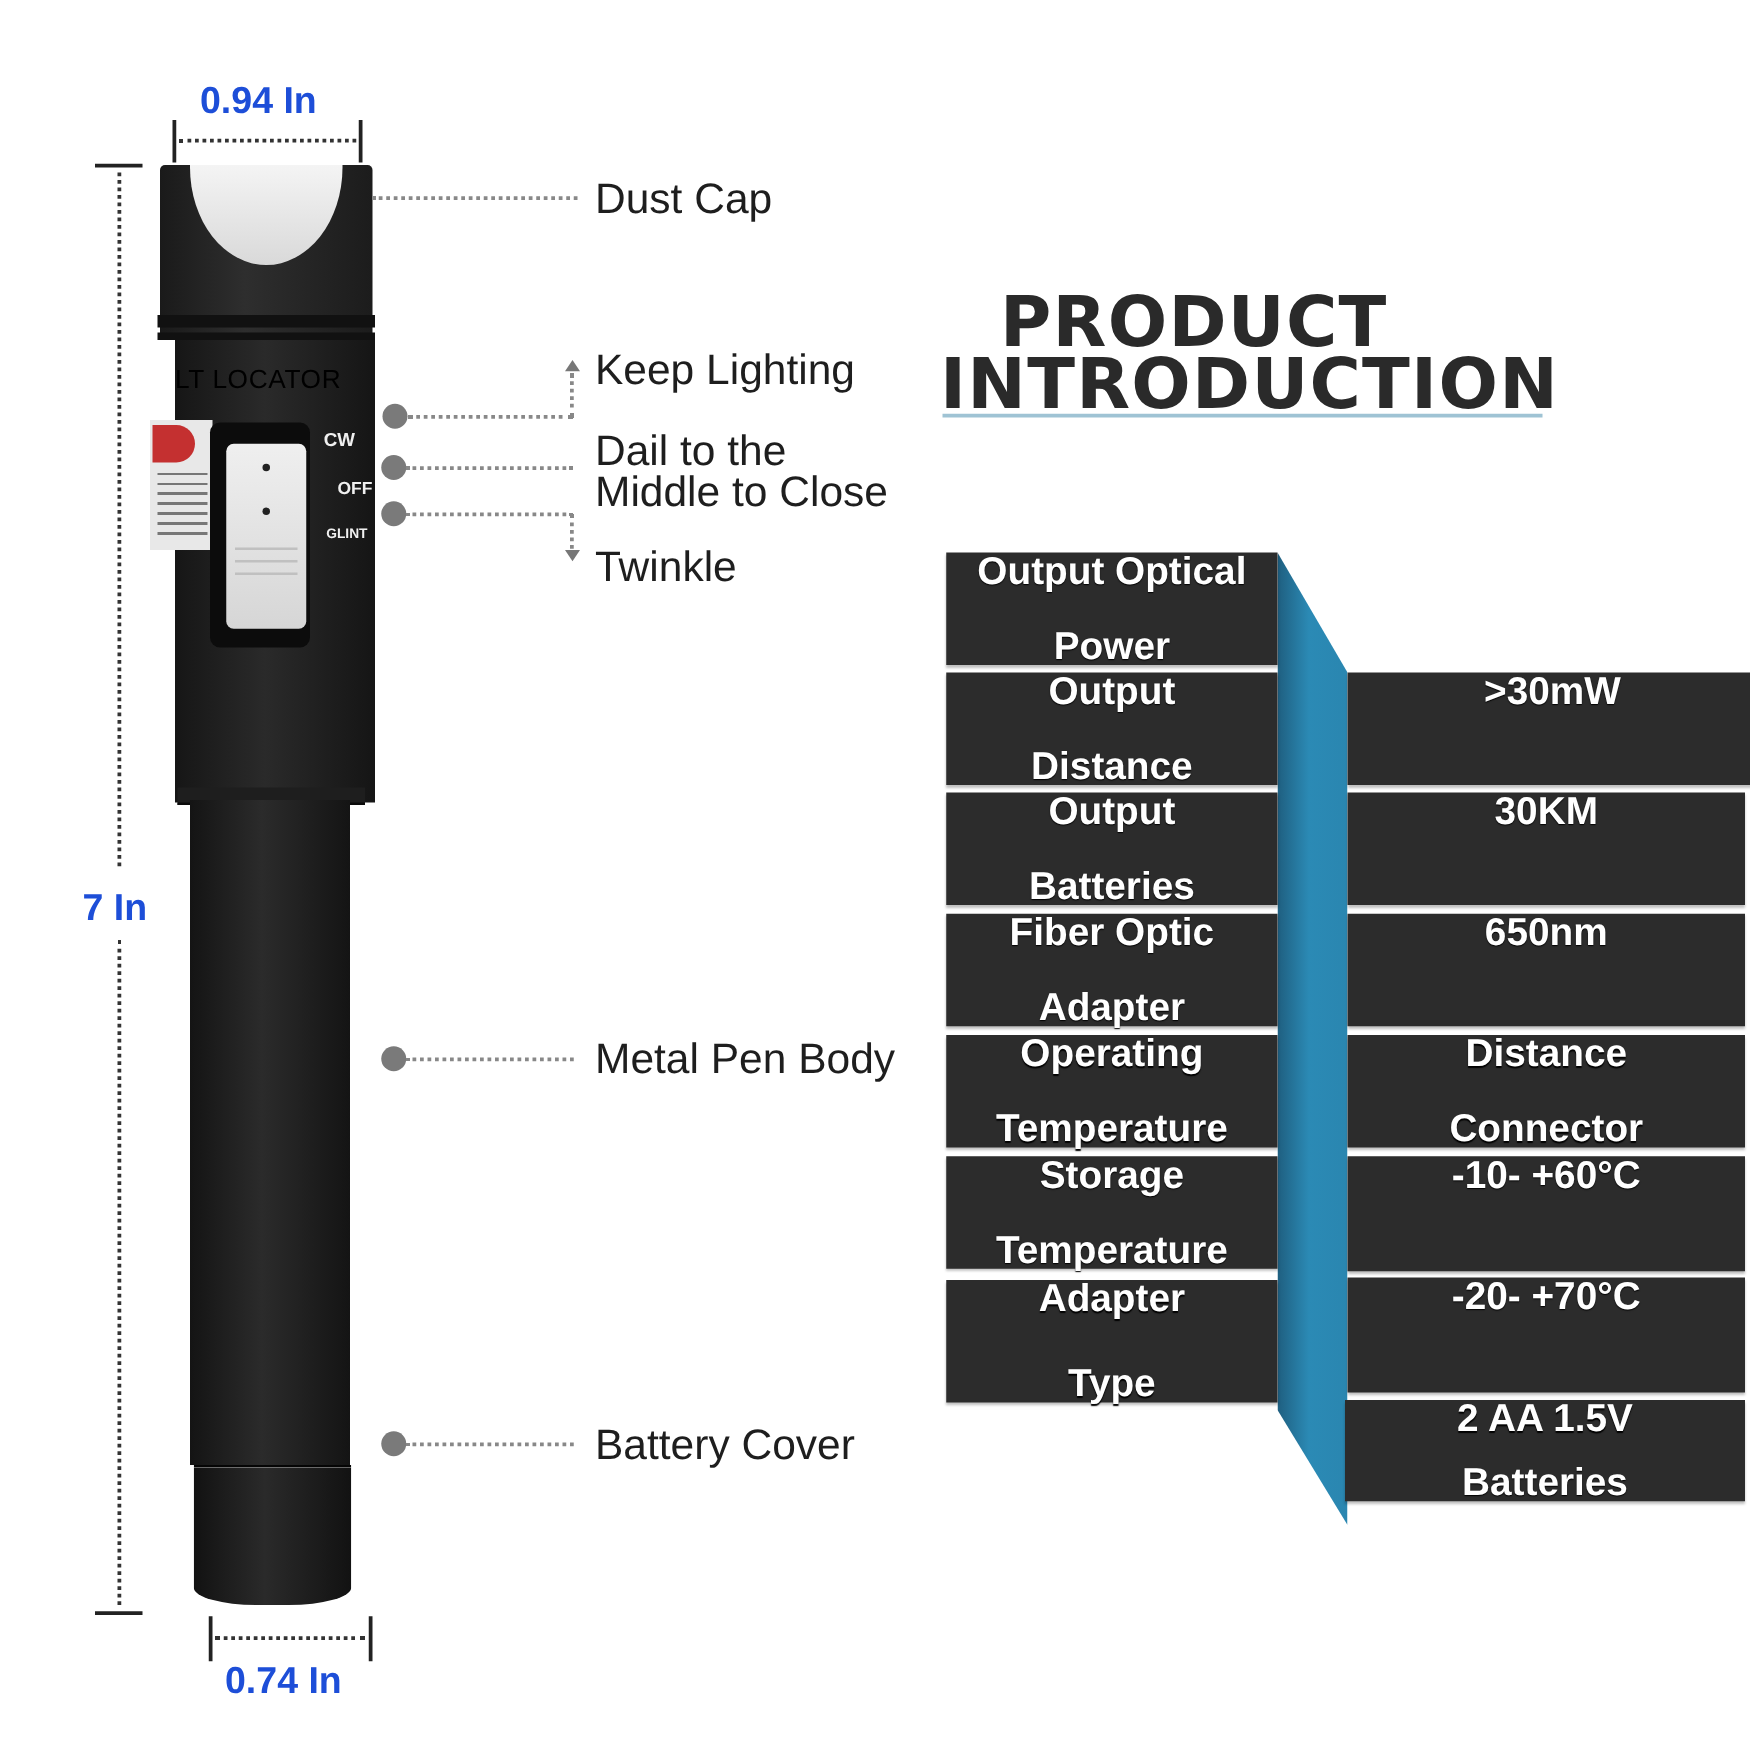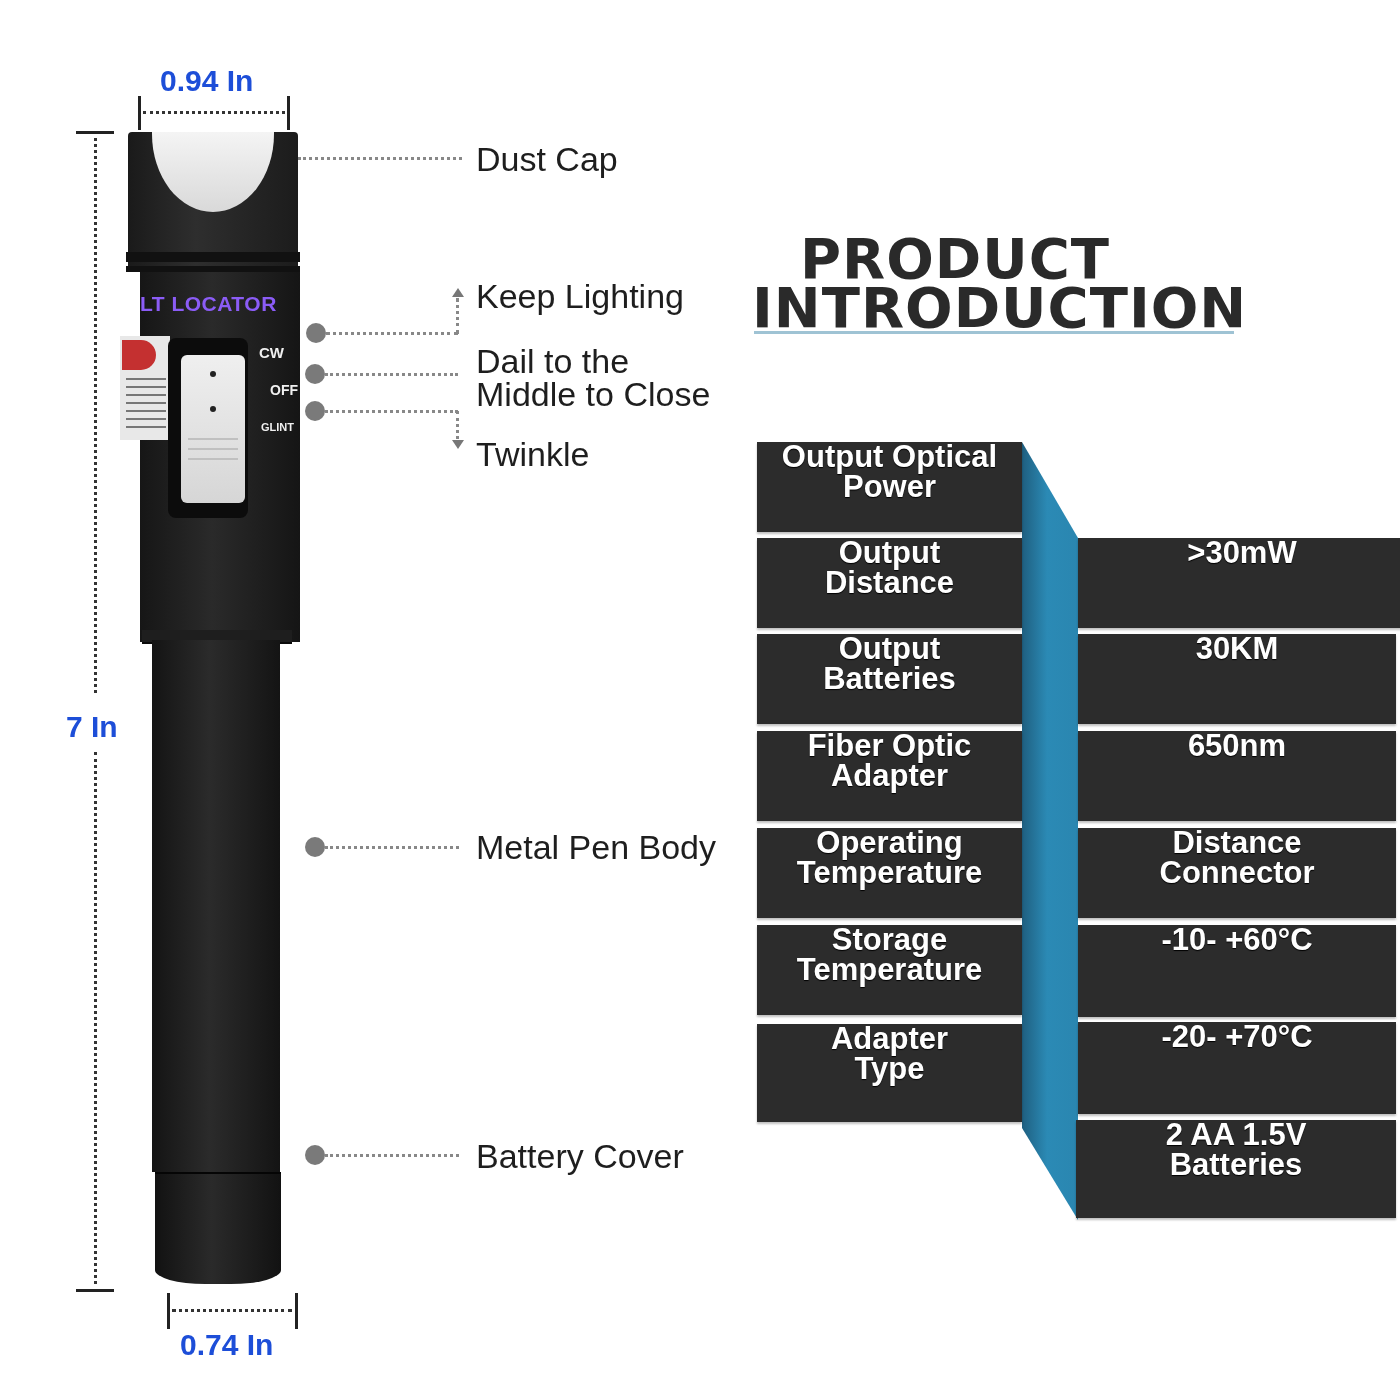--- a/index.html
+++ b/index.html
@@ -10,21 +10,21 @@
     .tick-v { position:absolute; width:3px; background:#222; }
     .tick-h { position:absolute; height:3px; background:#222; }
     .dots-h { position:absolute; height:0; border-top:3px dotted #333; }
     .dots-v { position:absolute; width:0; border-left:3px dotted #333; }
 
     
     .pen-cap { position:absolute; left:128px; top:132px; width:170px; height:138px; background:linear-gradient(90deg,#1a1a1a 0%,#2e2e2e 40%,#1c1c1c 100%); border-radius:4px 4px 0 0; }
     .pen-cap-lens { position:absolute; left:152px; top:132px; width:122px; height:80px; background:linear-gradient(180deg,#f4f4f4,#d9d9d9); border-radius:0 0 61px 61px / 0 0 78px 78px; }
     .pen-ring { position:absolute; left:126px; width:174px; height:10px; background:#111; }
     .pen-head { position:absolute; left:140px; top:272px; width:160px; height:370px; background:linear-gradient(90deg,#161616 0%,#2a2a2a 45%,#151515 100%); }
-    .pen-label { position:absolute; left:140px; top:292px; font-family:"Liberation Sans", sans-serif; font-size:21px; font-weight:bold; color:#8b5cf6; letter-spacing:0.5px; }
+    .pen-label { position:absolute; left:140px; top:292px; font-family:"Liberation Sans", sans-serif; font-size:21px; font-weight:normal; color:#000000; letter-spacing:0.5px; }
     .warn-sticker { position:absolute; left:120px; top:336px; width:50px; height:104px; background:#e8e8e8; }
     .warn-red { position:absolute; left:122px; top:340px; width:34px; height:30px; background:#c43030; border-radius:0 20px 20px 0; }
     .warn-lines { position:absolute; left:126px; top:378px; width:40px; height:50px; background:repeating-linear-gradient(180deg,#777 0 2px,transparent 2px 8px); }
     .switch-well { position:absolute; left:168px; top:338px; width:80px; height:180px; background:#0c0c0c; border-radius:8px; }
     .switch-btn { position:absolute; left:181px; top:355px; width:64px; height:148px; background:linear-gradient(180deg,#efefef,#d6d6d6); border-radius:6px; }
     .switch-dot { position:absolute; width:6px; height:6px; border-radius:50%; background:#222; }
     .switch-grip { position:absolute; left:188px; height:2px; width:50px; background:#c0c0c0; }
     .mode-text { position:absolute; font-family:"Liberation Sans", sans-serif; font-weight:bold; color:#f0f0f0; font-size:15px; }
     .pen-body { position:absolute; left:152px; top:640px; width:128px; height:532px; background:linear-gradient(90deg,#141414 0%,#2b2b2b 45%,#141414 100%); }
     .pen-collar { position:absolute; left:142px; top:630px; width:150px; height:14px; background:#1e1e1e; border-bottom:2px solid #0a0a0a; }
@@ -37,21 +37,21 @@
     .arrow-up { position:absolute; width:0; height:0; border-left:6px solid transparent; border-right:6px solid transparent; border-bottom:9px solid #777; }
     .arrow-down { position:absolute; width:0; height:0; border-left:6px solid transparent; border-right:6px solid transparent; border-top:9px solid #777; }
     .callout-text { position:absolute; font-family:"Liberation Sans", sans-serif; font-size:34px; color:#1e1e1e; line-height:34px; white-space:nowrap; }
 
     
     .title { position:absolute; left:752px; font-family:"DejaVu Sans", sans-serif; font-weight:bold; color:#2a2a2a; font-size:56px; letter-spacing:1px; line-height:60px; }
     .title-underline { position:absolute; left:754px; top:331px; width:480px; height:3px; background:#9fc3d4; }
 
     
     .blue-band { position:absolute; left:1022px; top:442px; width:56px; height:778px; }
-    .spec-cell { position:absolute; background:#2c2c2c; color:#ffffff; font-family:"Liberation Sans", sans-serif; font-weight:bold; font-size:31px; line-height:30px; display:flex; flex-direction:column; align-items:center; justify-content:flex-start; text-align:center; box-shadow:0 2px 2px rgba(0,0,0,0.25); text-shadow:0 1px 1px #000; }
+    .spec-cell { position:absolute; background:#2c2c2c; color:#ffffff; font-family:"Liberation Sans", sans-serif; font-weight:bold; font-size:31px; line-height:30px; display:flex; flex-direction:column; align-items:center; justify-content:space-between; text-align:center; box-shadow:0 2px 2px rgba(0,0,0,0.25); text-shadow:0 1px 1px #000; }
     .spec-cell span { display:block; }
   </style>
 </head>
 <body>
 
 <div>
   <div class="dim-label" style="left:160px; top:64px;">0.94 In</div>
   <div class="tick-v" style="left:138px; top:96px; height:34px;"></div>
   <div class="tick-v" style="left:287px; top:96px; height:34px;"></div>
   <div class="dots-h" style="left:143px; top:111px; width:142px;"></div>
@@ -196,17 +196,17 @@
   <div class="spec-cell" style="left:1078px; top:828px; width:318px; height:90px;">
     <span>Distance</span>
     <span>Connector</span>
   </div>
   <div class="spec-cell" style="left:1078px; top:925px; width:318px; height:92px;">
     <span>-10- +60°C</span>
   </div>
   <div class="spec-cell" style="left:1078px; top:1022px; width:318px; height:92px;">
     <span>-20- +70°C</span>
   </div>
-  <div class="spec-cell" style="left:1076px; top:1120px; width:320px; height:98px;">
+  <div class="spec-cell" style="left:1076px; top:1120px; width:320px; height:81px;">
     <span>2 AA 1.5V</span>
     <span>Batteries</span>
   </div>
 </div>
 
 </body></html>

